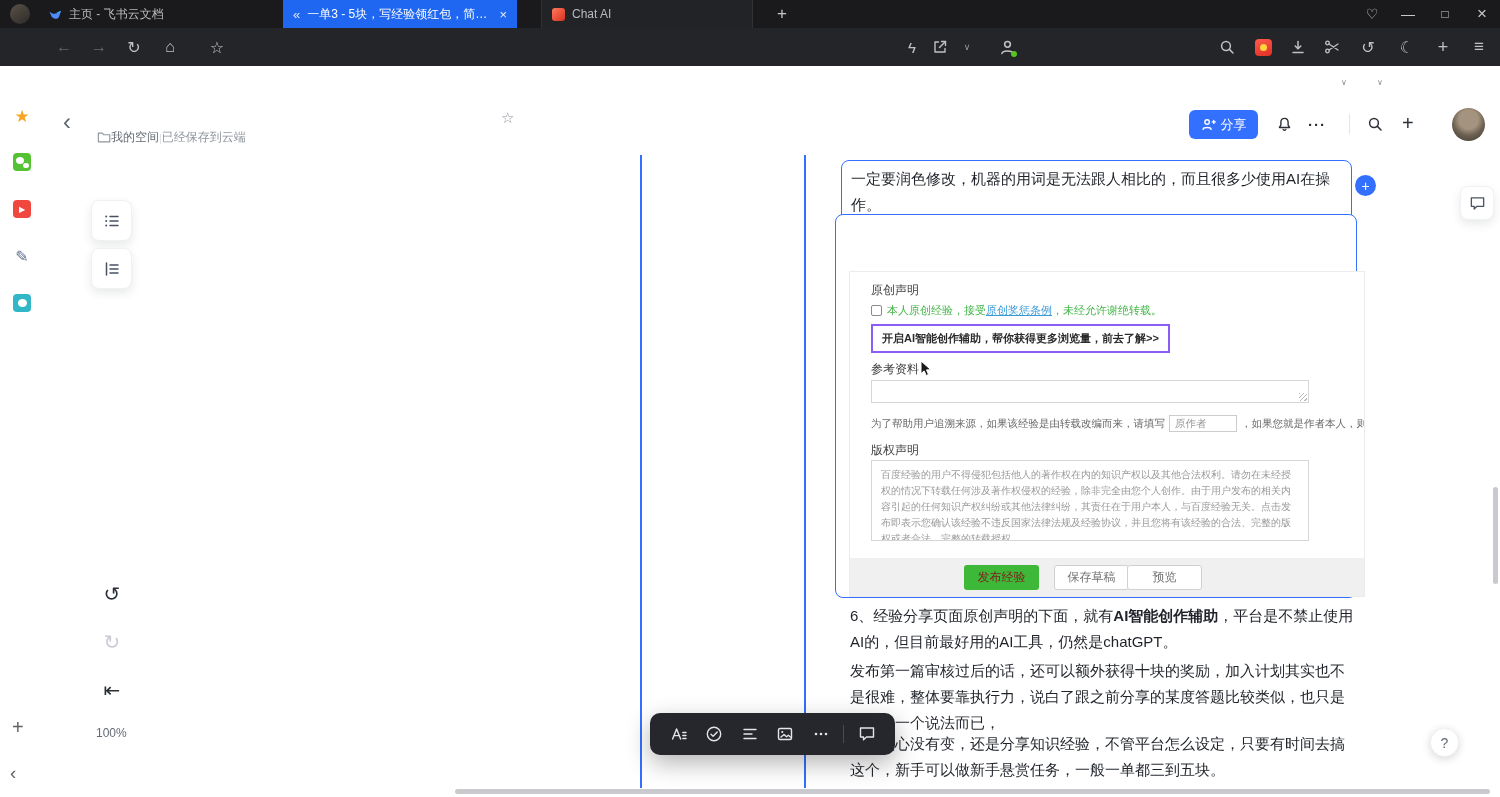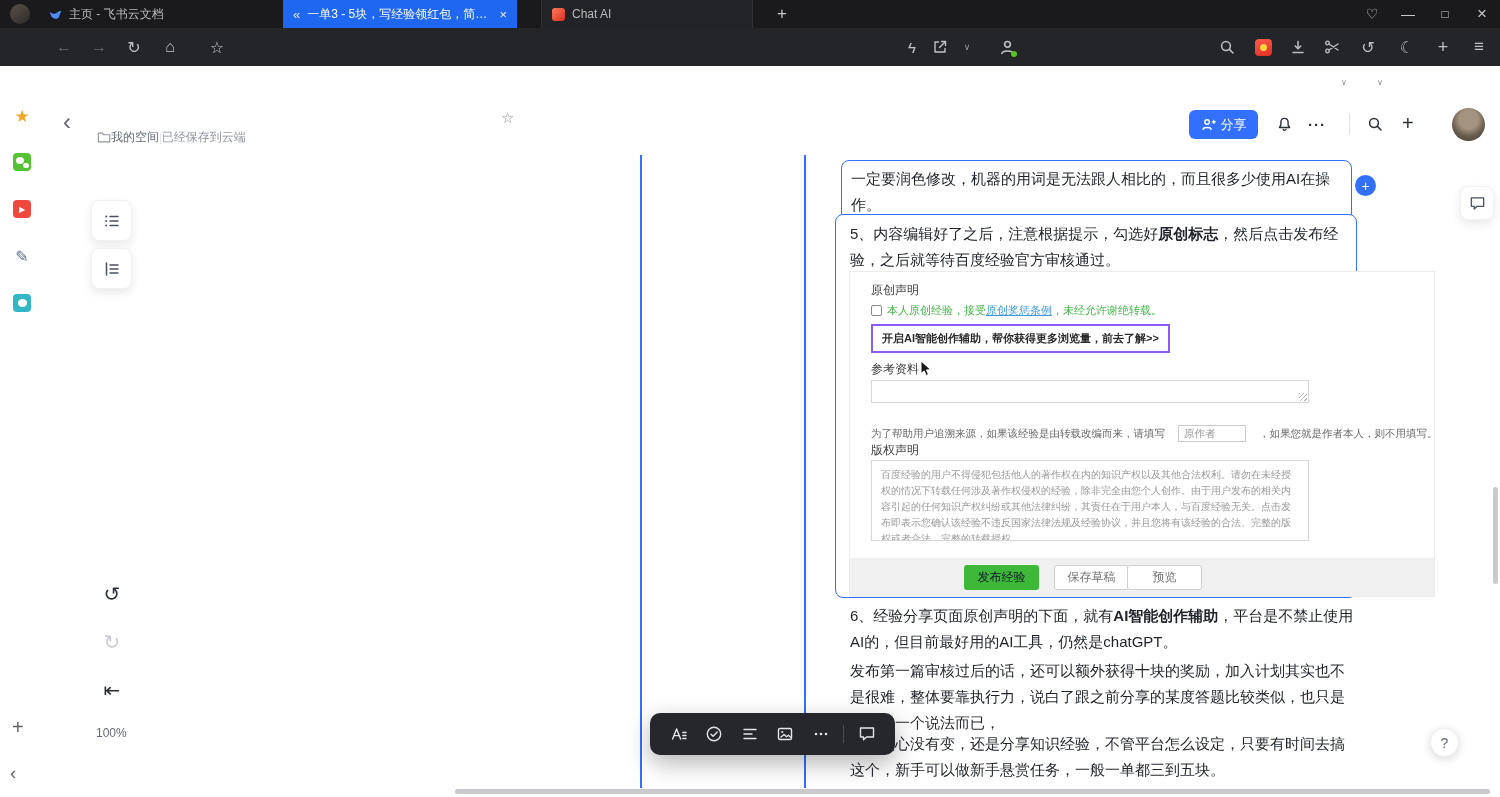--- a/index.html
+++ b/index.html
@@ -90,21 +90,21 @@
   .bd-input::after{content:"";position:absolute;right:1px;bottom:1px;width:8px;height:8px;
       background:repeating-linear-gradient(135deg,#b9b9b9 0 1px,transparent 1px 3px);}
   .bd-hint{position:absolute;display:inline-flex;align-items:center;font-size:10.5px;color:#6a6a6a;white-space:nowrap;}
   .bd-mini-input{display:inline-flex;align-items:center;width:68px;height:17px;border:1px solid #cccccc;
                  margin:0 4px;padding-left:5px;color:#9a9a9a;background:#fff;}
   .bd-copy{position:absolute;border:1px solid #d6d6d6;padding:6px 9px;font-size:10px;line-height:16px;
            color:#9a9a9a;overflow:hidden;background:#fff;}
   .bd-footer{position:absolute;left:0;right:0;bottom:0;height:38px;background:#f0f0f0;}
   .bd-btn{position:absolute;top:7px;width:75px;height:25px;border-radius:3px;font-size:12px;
           display:flex;align-items:center;justify-content:center;}
-  .bd-btn.green{background:#3eb838;color:#0f172a;}
+  .bd-btn.green{background:#3eb838;color:#7f1d1d;}
   .bd-btn.ghost{background:#fff;border:1px solid #d0d0d0;color:#737373;}
 
   
   .fmt-bar{position:absolute;background:#25272c;border-radius:10px;display:flex;align-items:center;
            justify-content:space-evenly;box-shadow:0 8px 24px rgba(0,0,0,.3);z-index:6;padding:0 6px;}
   .fmt-icon{color:#e3e5e8;display:flex;align-items:center;justify-content:center;width:26px;height:26px;}
   .fmt-div{width:1px;height:18px;background:#494b51;}
 
   .help-fab{position:absolute;width:29px;height:29px;border-radius:50%;background:#fff;
             box-shadow:0 2px 8px rgba(31,35,41,.18);border:1px solid #f0f0f0;display:flex;align-items:center;
@@ -287,36 +287,35 @@
   <div class="vline" style="left:804px;"></div>
 
   <div class="sel-box" style="left:841px;top:160px;width:511px;padding:5px 9px;">
     <p class="doc-text">一定要润色修改，机器的用词是无法跟人相比的，而且很多少使用AI在操作。</p>
   </div>
   <div class="add-circle" style="left:1355px;top:175px;">
     <span>+</span>
   </div>
 
   <div class="sel-box" style="left:835px;top:214px;width:522px;height:384px;">
-    <p class="doc-text" style="position:absolute;left:14px;top:6px;width:494px;"><span>5、内容编辑好了之后，注意根据提示，勾选好</span><b>原创标志</b><span>，然后点击发布经验，之后就等待百度经验官方审核通过。</span></p>
-
-    <div class="baidu-shot" style="left:13px;top:56px;width:586px;height:326px;">
+
+    <div class="baidu-shot" style="left:13px;top:56px;width:516px;height:326px;">
       <span class="bd-label" style="left:21px;top:10px;">原创声明</span>
 
       <div class="bd-row" style="left:21px;top:31px;">
         <span class="bd-cb"></span>
         <span class="bd-green"><span>本人原创经验，接受</span><a class="bd-link">原创奖惩条例</a><span>，未经允许谢绝转载。</span></span>
       </div>
 
       <div class="bd-banner" style="left:21px;top:52px;">开启AI智能创作辅助，帮你获得更多浏览量，前去了解&gt;&gt;</div>
 
       <span class="bd-label" style="left:21px;top:89px;">参考资料</span>
       <div class="bd-input" style="left:21px;top:108px;width:438px;height:23px;"></div>
 
-      <div class="bd-hint" style="left:21px;top:153px;gap:9px;">
+      <div class="bd-hint" style="left:21px;top:143px;">
         <span>为了帮助用户追溯来源，如果该经验是由转载改编而来，请填写</span>
         <span class="bd-mini-input">原作者</span>
         <span>，如果您就是作者本人，则不用填写。</span>
       </div>
 
       <span class="bd-label" style="left:21px;top:170px;">版权声明</span>
       <div class="bd-copy" style="left:21px;top:188px;width:438px;height:81px;">百度经验的用户不得侵犯包括他人的著作权在内的知识产权以及其他合法权利。请勿在未经授权的情况下转载任何涉及著作权侵权的经验，除非完全由您个人创作。由于用户发布的相关内容引起的任何知识产权纠纷或其他法律纠纷，其责任在于用户本人，与百度经验无关。点击发布即表示您确认该经验不违反国家法律法规及经验协议，并且您将有该经验的合法、完整的版权或者合法、完整的转载授权。</div>
 
       <div class="bd-footer">
         <span class="bd-btn green" style="left:114px;">发布经验</span>

